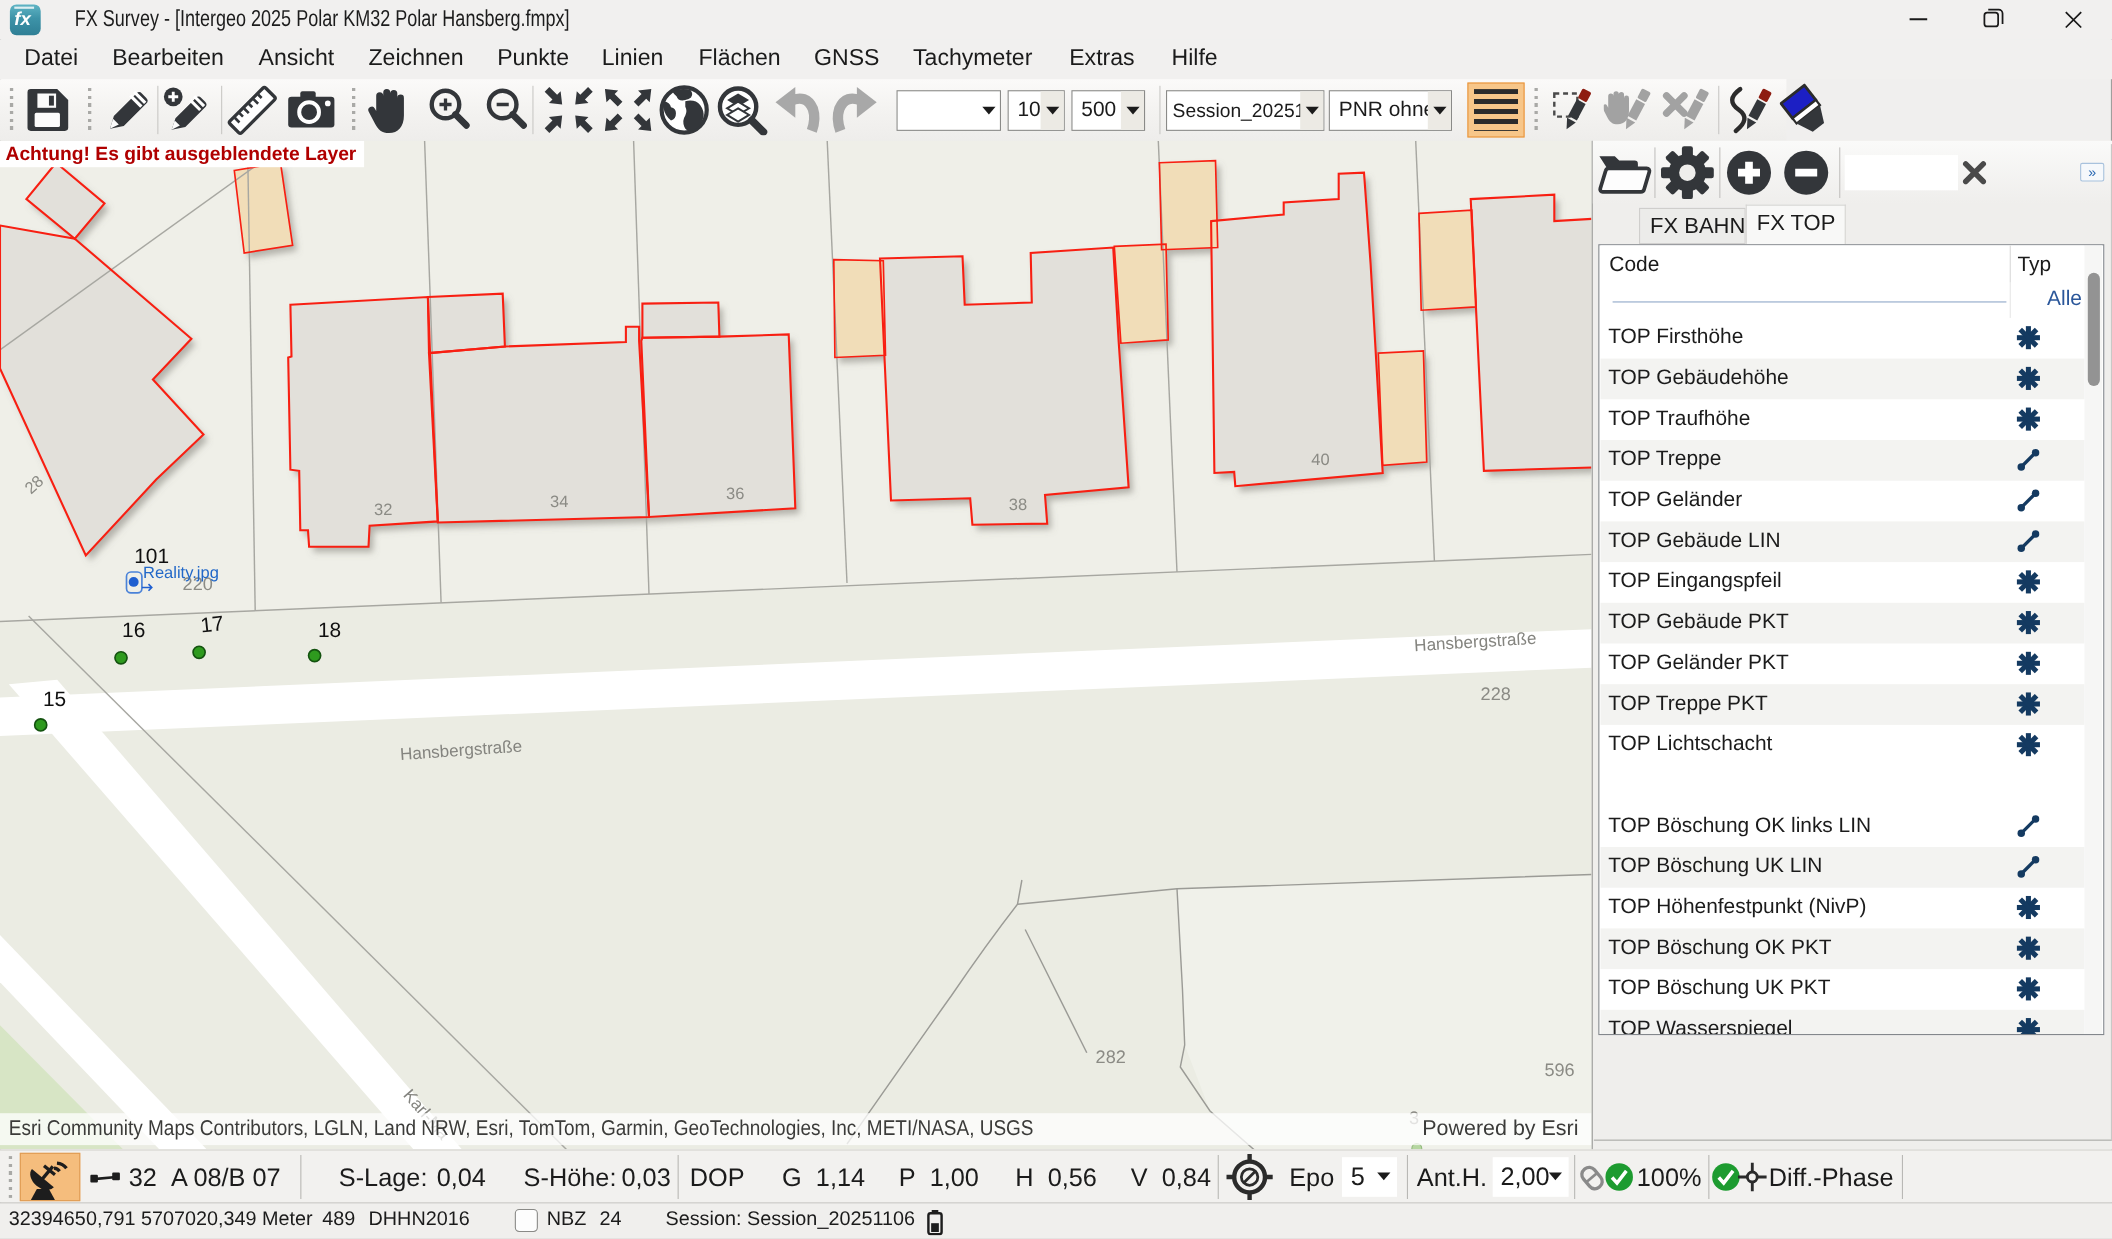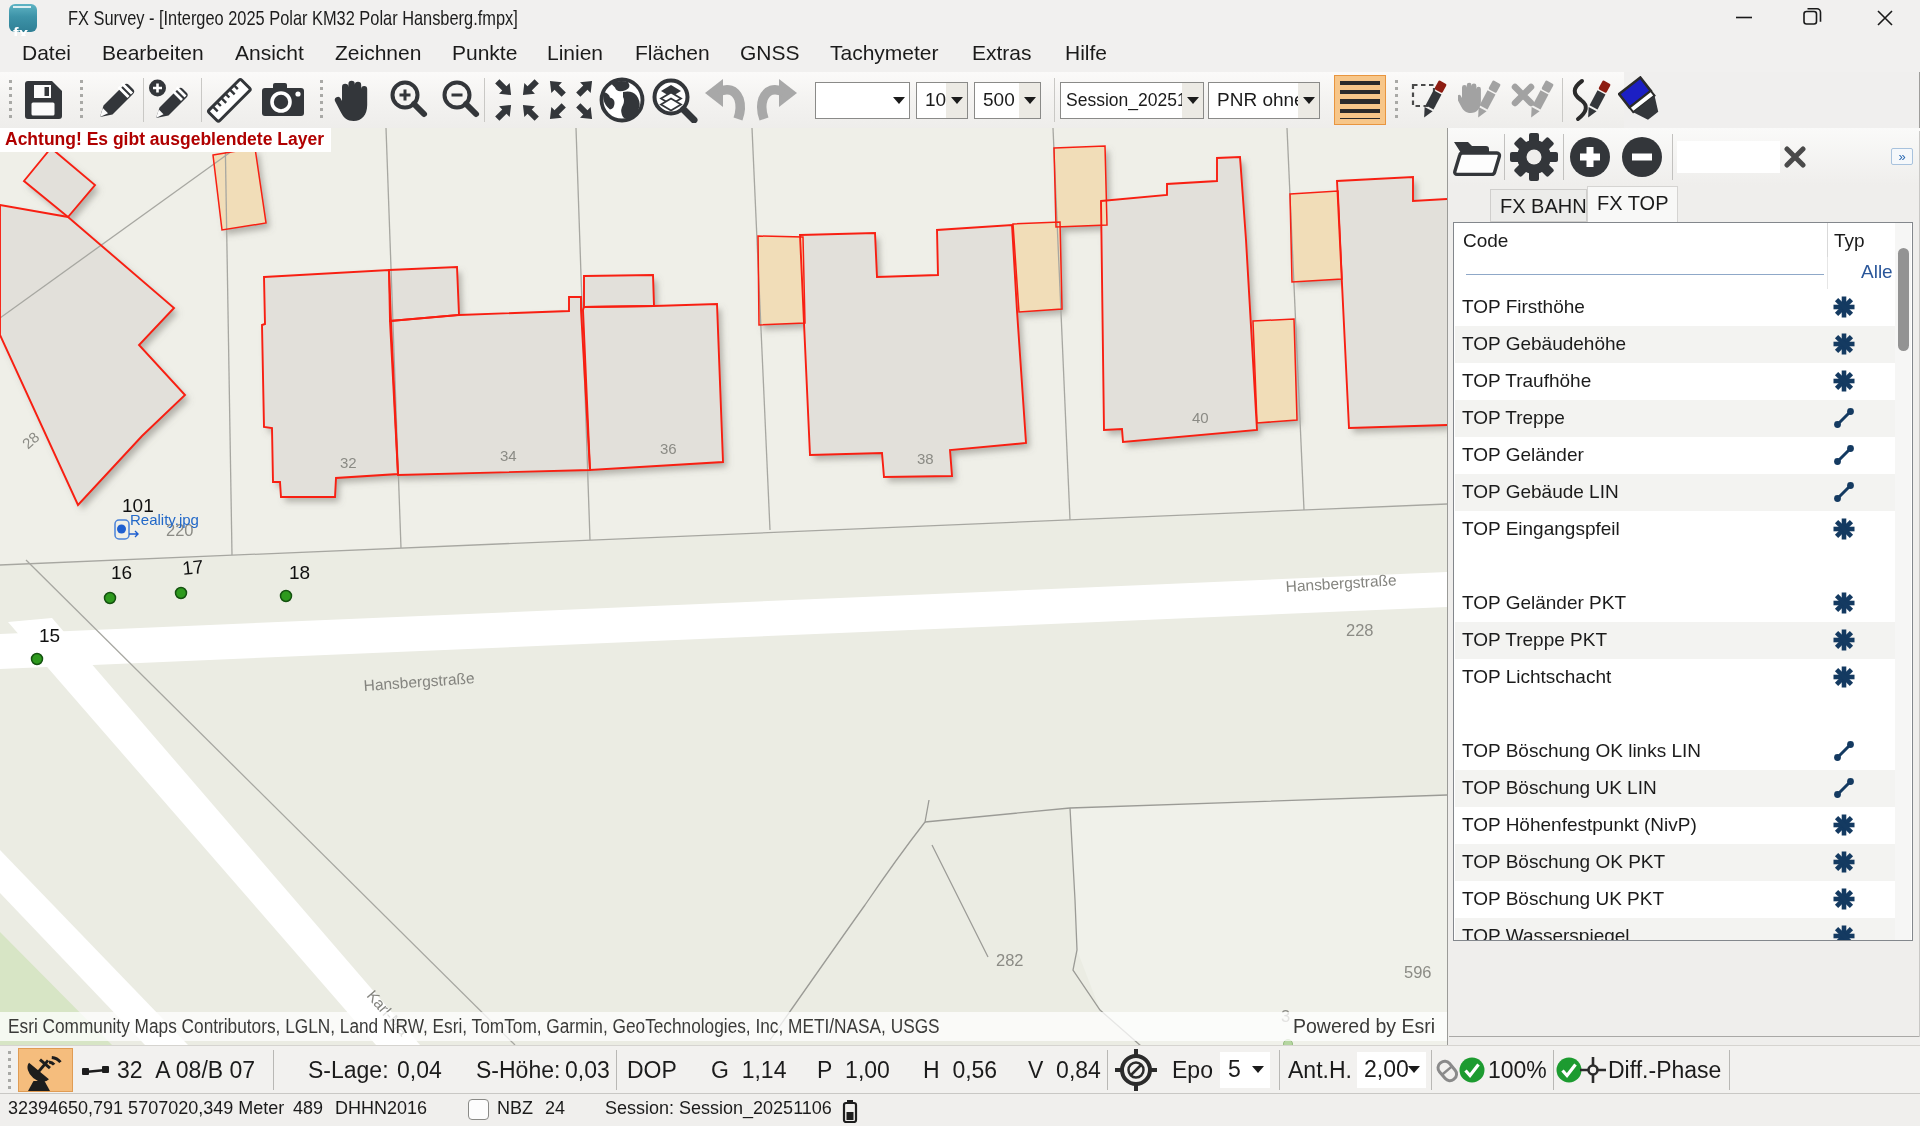--- a/index.html
+++ b/index.html
@@ -5,21 +5,21 @@
 * { margin:0; padding:0; box-sizing:border-box; }
 html,body { width:1920px; height:1126px; overflow:hidden; }
 body { font-family:"Liberation Sans", sans-serif; color:#1b1b1b; }
 #root { position:relative; width:1920px; height:1126px; background:#f0efee; box-shadow:inset 0 0 0 1px #9f9e9c; }
 
 
 #titlebar { position:absolute; left:0; top:0; width:1920px; height:36px; background:#f1f0ef; }
 #apptitle { position:absolute; left:68px; top:6px; font-size:21px; color:#1c1c1c; transform:scaleX(0.78); transform-origin:0 0; white-space:nowrap; }
 #appicon { position:absolute; left:9px; top:4px; width:28px; height:28px; border-radius:6px;
   background:linear-gradient(180deg,#5fb4c4 0%,#3d93a8 45%,#2f7f95 100%); }
-#appicon .fx { position:absolute; left:4px; top:20px; font-size:17px; font-weight:bold; color:#fff; }
+#appicon .fx { position:absolute; left:4px; top:4px; font-size:17px; font-weight:bold; color:#fff; font-style:italic; }
 #appicon .tt { position:absolute; left:4px; top:2px; width:18px; height:2px; background:rgba(255,255,255,.8); }
 
 
 .winbtn { position:absolute; top:0; width:46px; height:36px; }
 
 #menubar { position:absolute; left:0; top:36px; width:1920px; height:36px; background:#f1f0ef; font-size:21px; }
 #menubar span { position:absolute; top:5px;text-align:center; }
 
 
 #toolbar { position:absolute; left:0; top:72px; width:1624px; height:56px;
@@ -517,20 +517,26 @@
           <svg width="22" height="22">
             <use href="#lin"></use>
           </svg>
         </div>
       <div class="prow" style="top:288px">
           <div class="t">TOP Eingangspfeil</div>
           <svg width="22" height="22">
             <use href="#ast"></use>
           </svg>
         </div>
+      <div class="prow alt" style="top:325px">
+          <div class="t">TOP Gebäude PKT</div>
+          <svg width="22" height="22">
+            <use href="#ast"></use>
+          </svg>
+        </div>
       <div class="prow" style="top:362px">
           <div class="t">TOP Geländer PKT</div>
           <svg width="22" height="22">
             <use href="#ast"></use>
           </svg>
         </div>
       <div class="prow alt" style="top:399px">
           <div class="t">TOP Treppe PKT</div>
           <svg width="22" height="22">
             <use href="#ast"></use>

